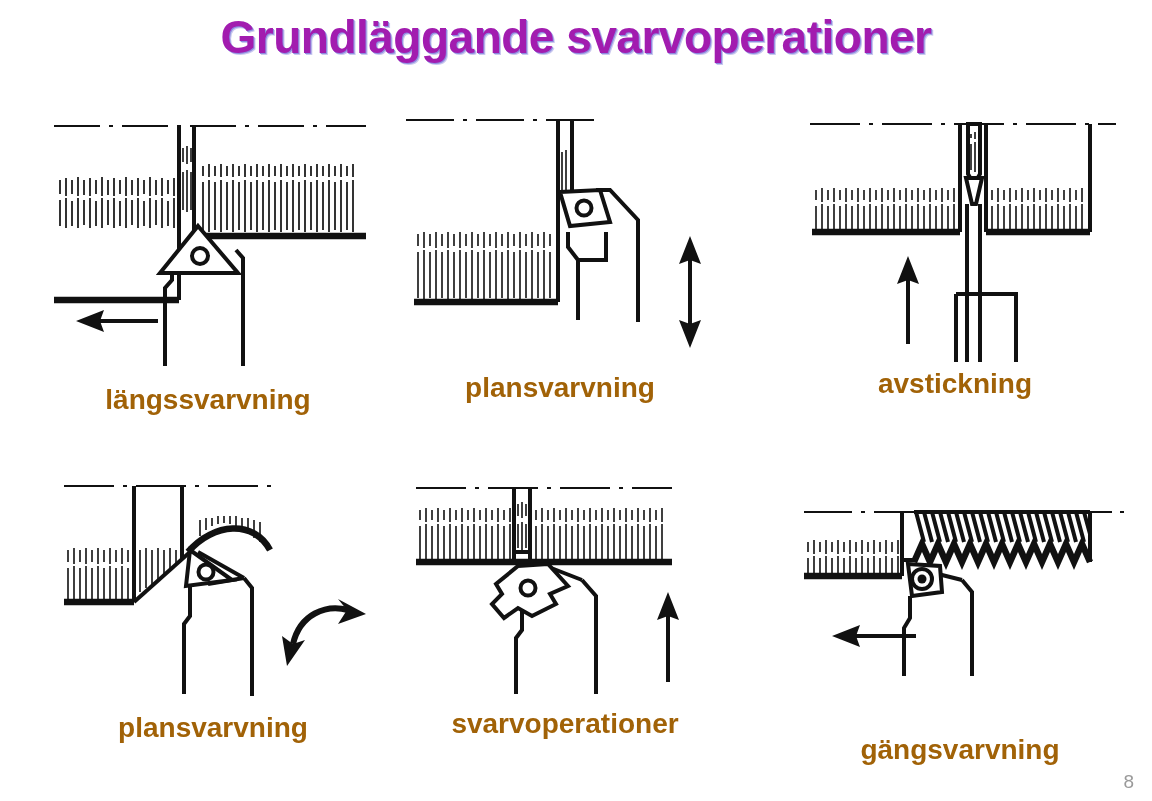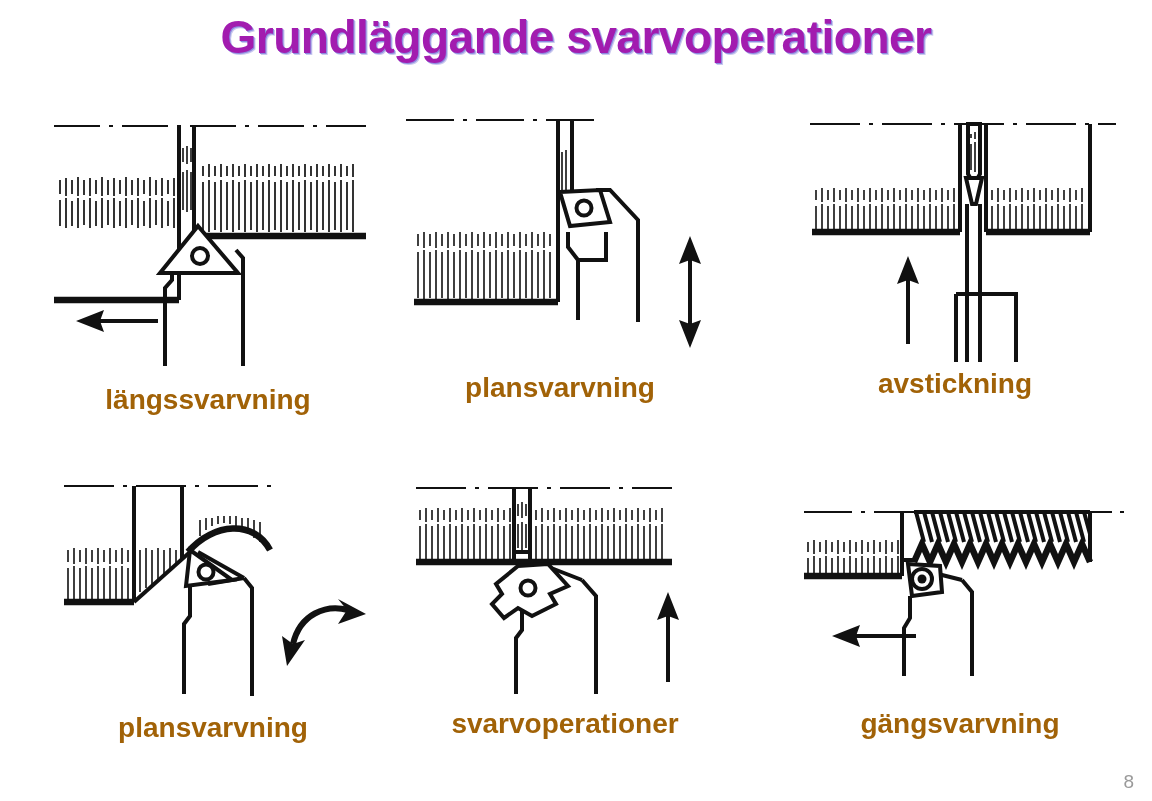--- a/index.html
+++ b/index.html
@@ -306,15 +306,15 @@
     <path class="white" d="M118 86 L150 88 L152 114 L122 118 Z"></path>
     <circle cx="132" cy="101" r="10" class="ink med"></circle>
     <circle cx="132" cy="101" r="4.5" class="solid"></circle>
 
     <g>
       <path class="ink med" d="M66 158 H126"></path>
       <path class="solid" d="M42 158 L70 147 L66 158 L70 169 Z"></path>
     </g>
   </svg>
 </div>
-<div class="fig-caption" style="left:790px; top:708px; width:340px;">gängsvarvning</div>
+<div class="fig-caption" style="left:790px; top:734px; width:340px;">gängsvarvning</div>
 
 <div id="page-number">8</div>
 
 </body></html>

